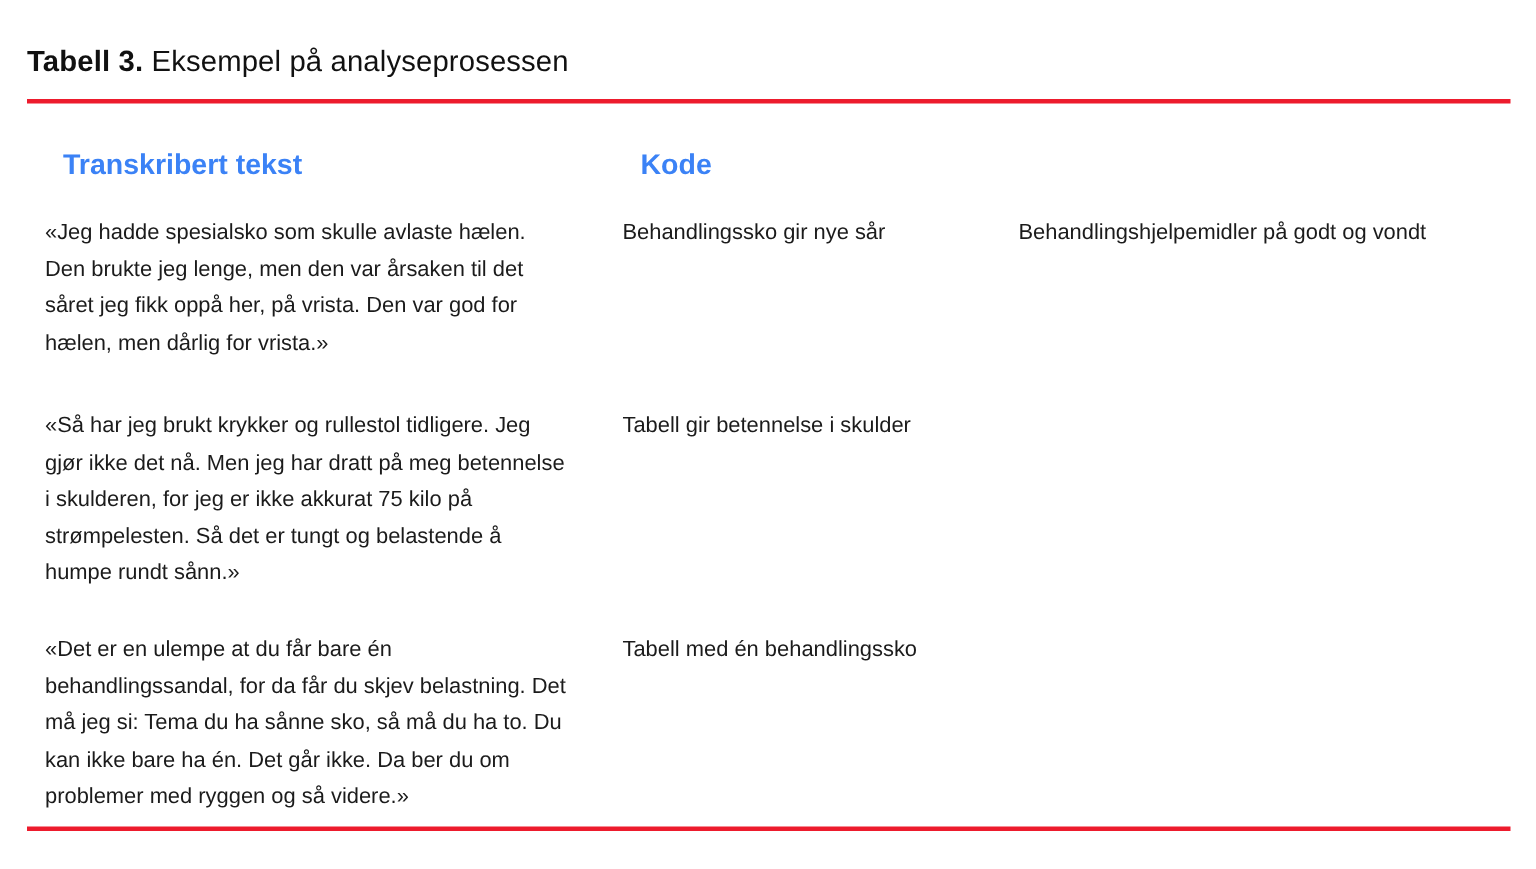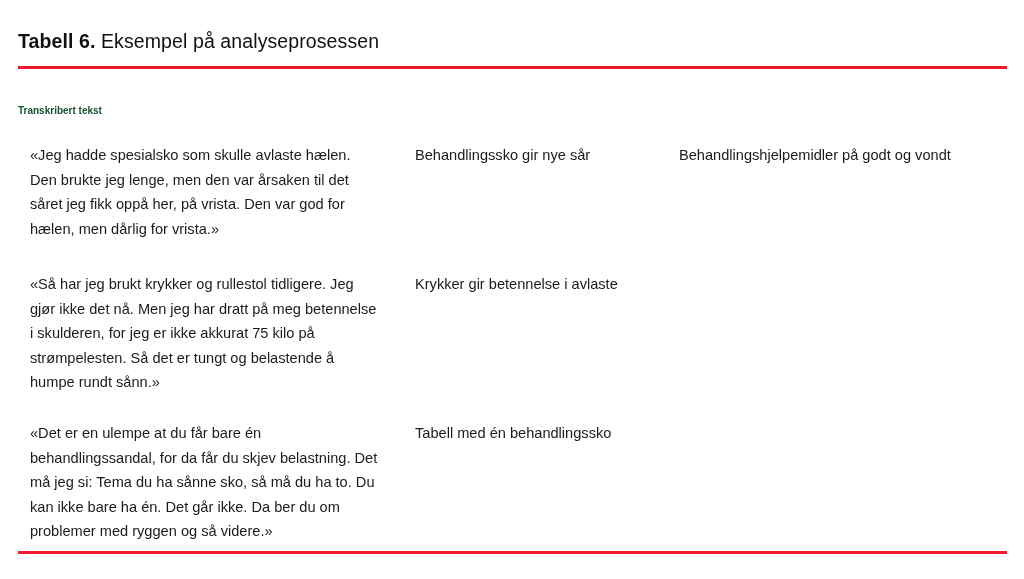--- a/index.html
+++ b/index.html
@@ -61,25 +61,26 @@
     top: 0;
     width: 1024px;
   }
 
   .col-1 { position: absolute; left: 18px;  width: 348px; }
   .col-2 { position: absolute; left: 403px; width: 255px; }
   .col-3 { position: absolute; left: 667px; width: 345px; }
 
   .header-row { position: absolute; left: 0; top: 101px; width: 1024px; height: 22px; }
   .col-head {
-    font-size: 10px;
+    font-size: 19px;
     font-weight: 700;
     line-height: 20px;
-    color: #14532d;
+    color: #3b82f6;
     white-space: nowrap;
+    margin-left: 24px;
   }
 
   .row { position: absolute; left: 0; width: 1024px; }
   .row-1 { top: 131px; }
   .row-2 { top: 260px; }
   .row-3 { top: 409px; }
 
   .cell-text {
     font-size: 14.6px;
     line-height: 24.6px;
@@ -91,41 +92,42 @@
   .cell-theme {
     white-space: nowrap;
   }
 </style>
 </head>
 <body>
 
 <div class="page">
 
   <div class="table-caption">
-    <span class="caption-label">Tabell 6.</span>
+    <span class="caption-label">Tabell 3.</span>
     <span class="caption-text">Eksempel på analyseprosessen</span>
   </div>
 
   <div class="rule rule-top"></div>
 
   <div class="table">
 
     <div class="header-row">
       <div class="col-1 col-head">Transkribert tekst</div>
+      <div class="col-2 col-head">Kode</div>
     </div>
 
     <div class="row row-1">
       <p class="col-1 cell-text cell-transcript">«Jeg hadde spesialsko som skulle avlaste hælen. Den brukte jeg lenge, men den var årsaken til det såret jeg fikk oppå her, på vrista. Den var god for hælen, men dårlig for vrista.»</p>
       <p class="col-2 cell-text cell-code">Behandlingssko gir nye sår</p>
       <p class="col-3 cell-text cell-theme">Behandlingshjelpemidler på godt og vondt</p>
     </div>
 
     <div class="row row-2">
       <p class="col-1 cell-text cell-transcript">«Så har jeg brukt krykker og rullestol tidligere. Jeg gjør ikke det nå. Men jeg har dratt på meg betennelse i skulderen, for jeg er ikke akkurat 75 kilo på strømpelesten. Så det er tungt og belastende å humpe rundt sånn.»</p>
-      <p class="col-2 cell-text cell-code">Krykker gir betennelse i avlaste</p>
+      <p class="col-2 cell-text cell-code">Tabell gir betennelse i skulder</p>
       <p class="col-3 cell-text cell-theme"></p>
     </div>
 
     <div class="row row-3">
       <p class="col-1 cell-text cell-transcript">«Det er en ulempe at du får bare én behandlingssandal, for da får du skjev belastning. Det må jeg si: Tema du ha sånne sko, så må du ha to. Du kan ikke bare ha én. Det går ikke. Da ber du om problemer med ryggen og så videre.»</p>
       <p class="col-2 cell-text cell-code">Tabell med én behandlingssko</p>
       <p class="col-3 cell-text cell-theme"></p>
     </div>
 
   </div>

